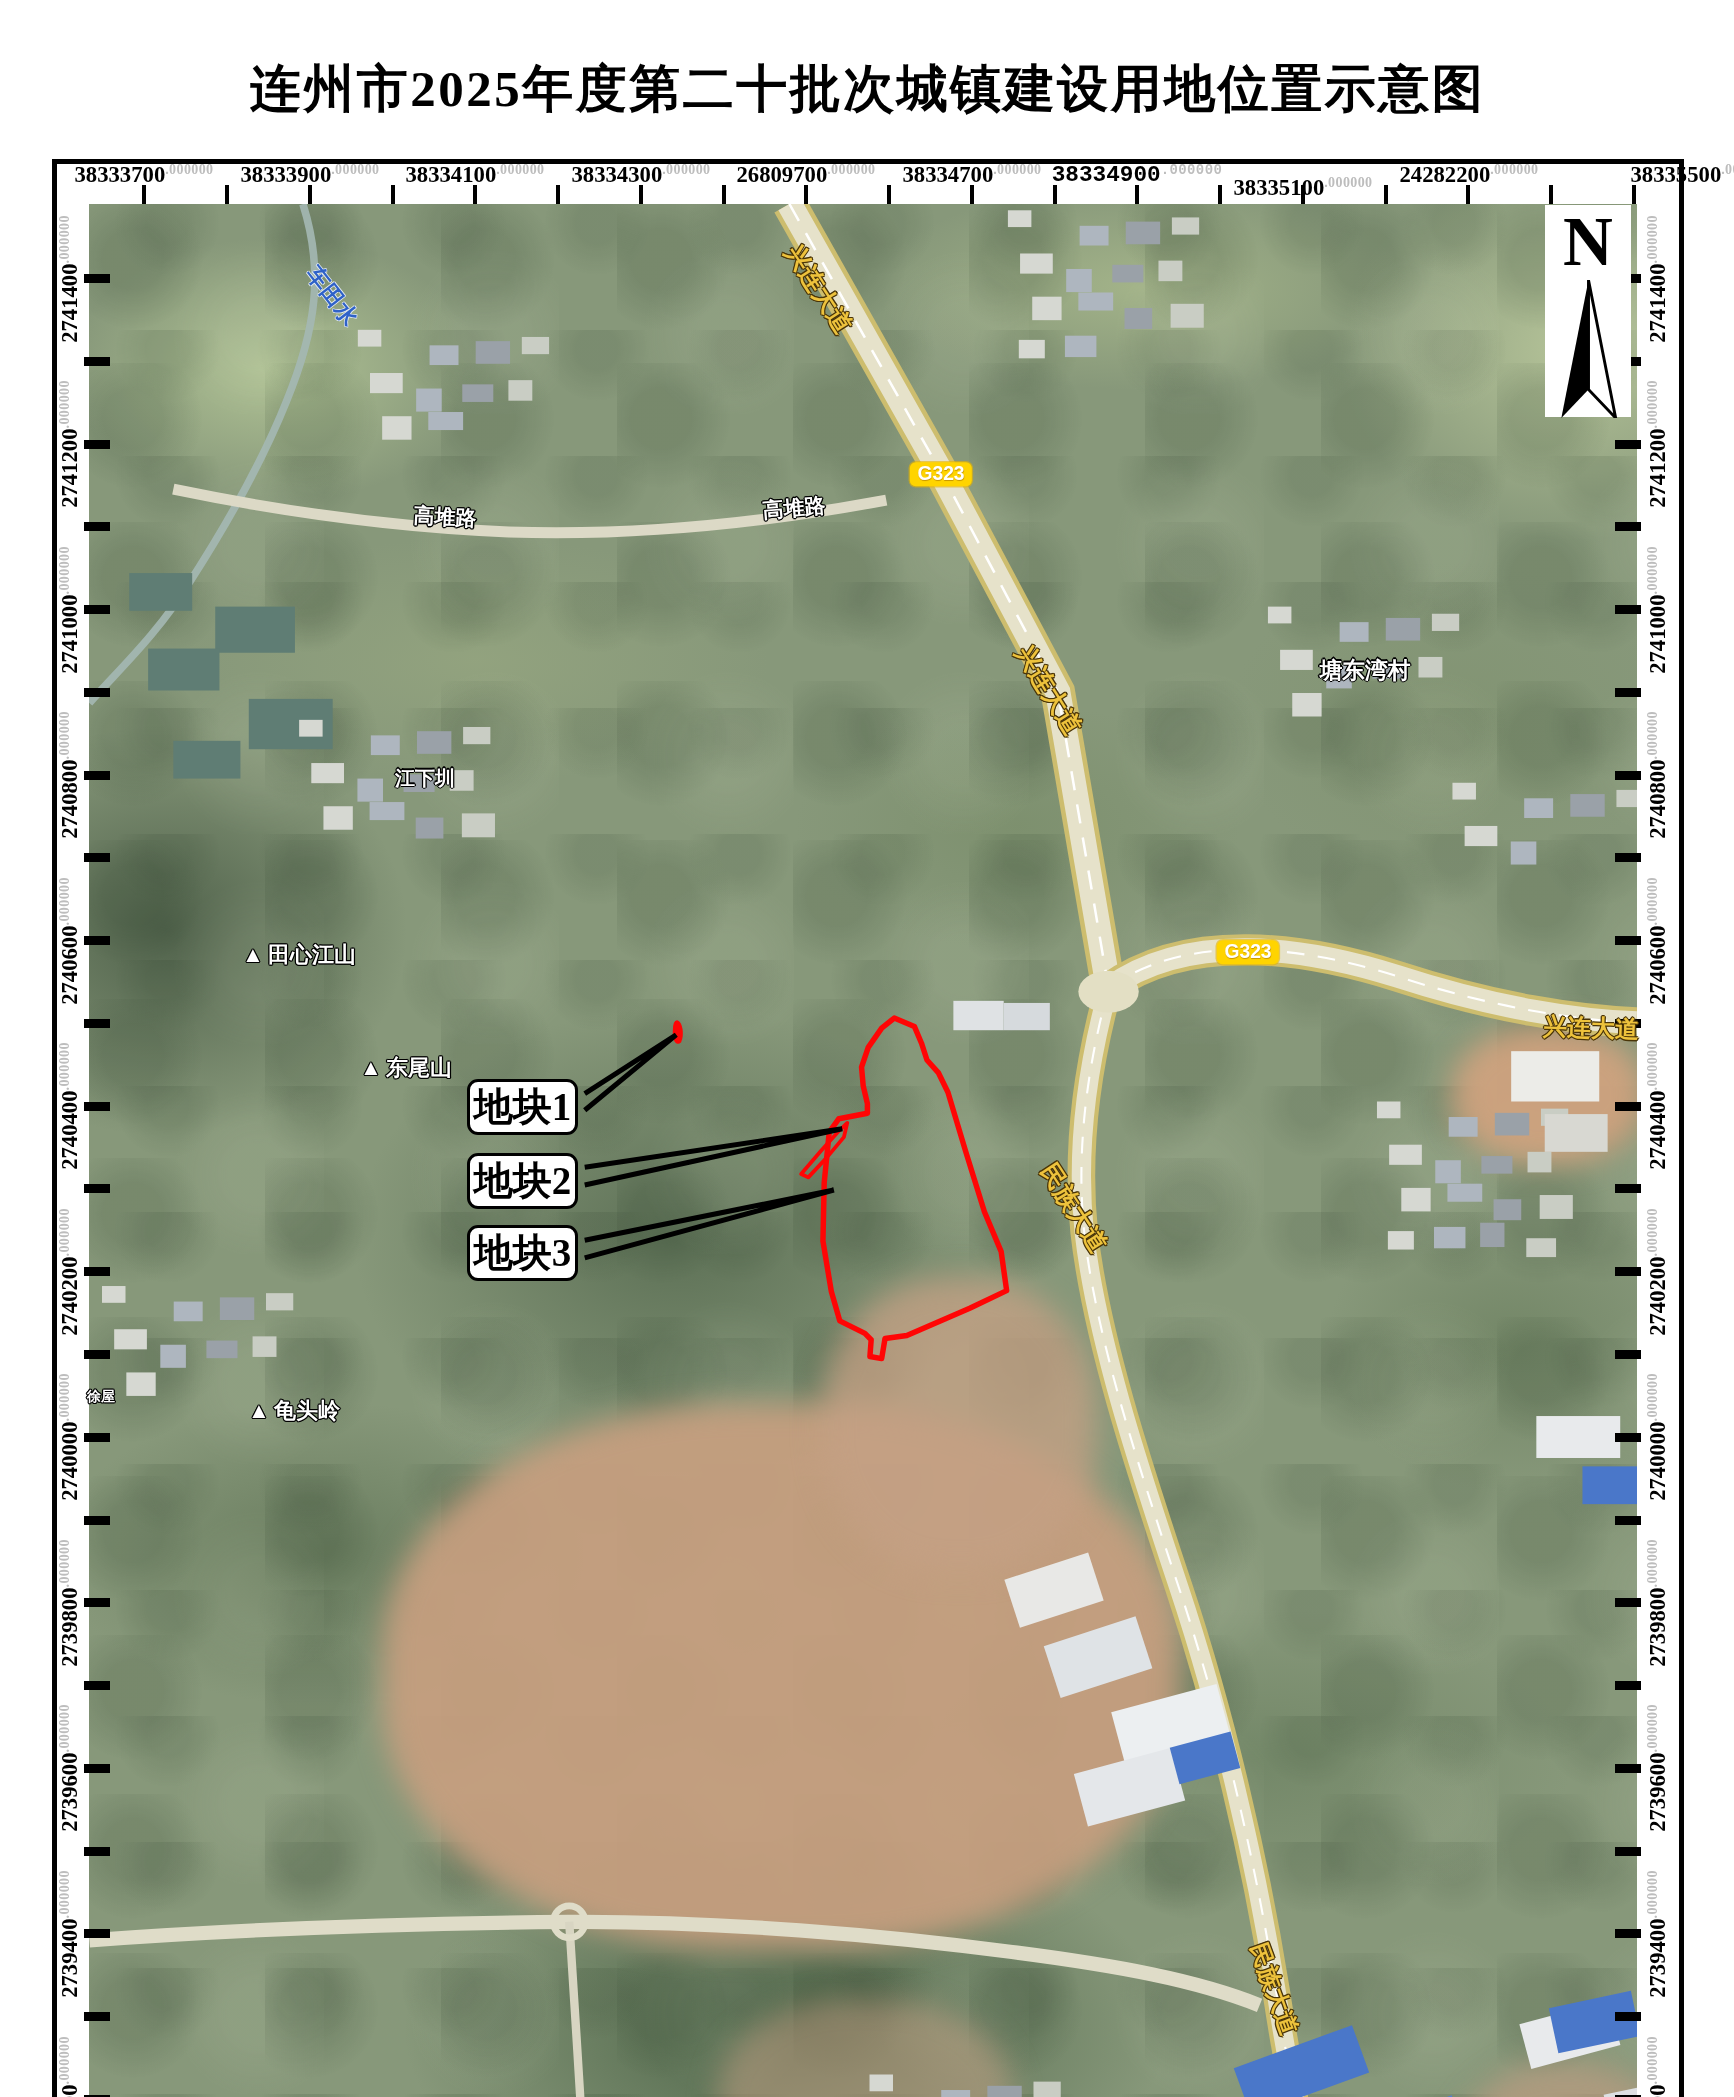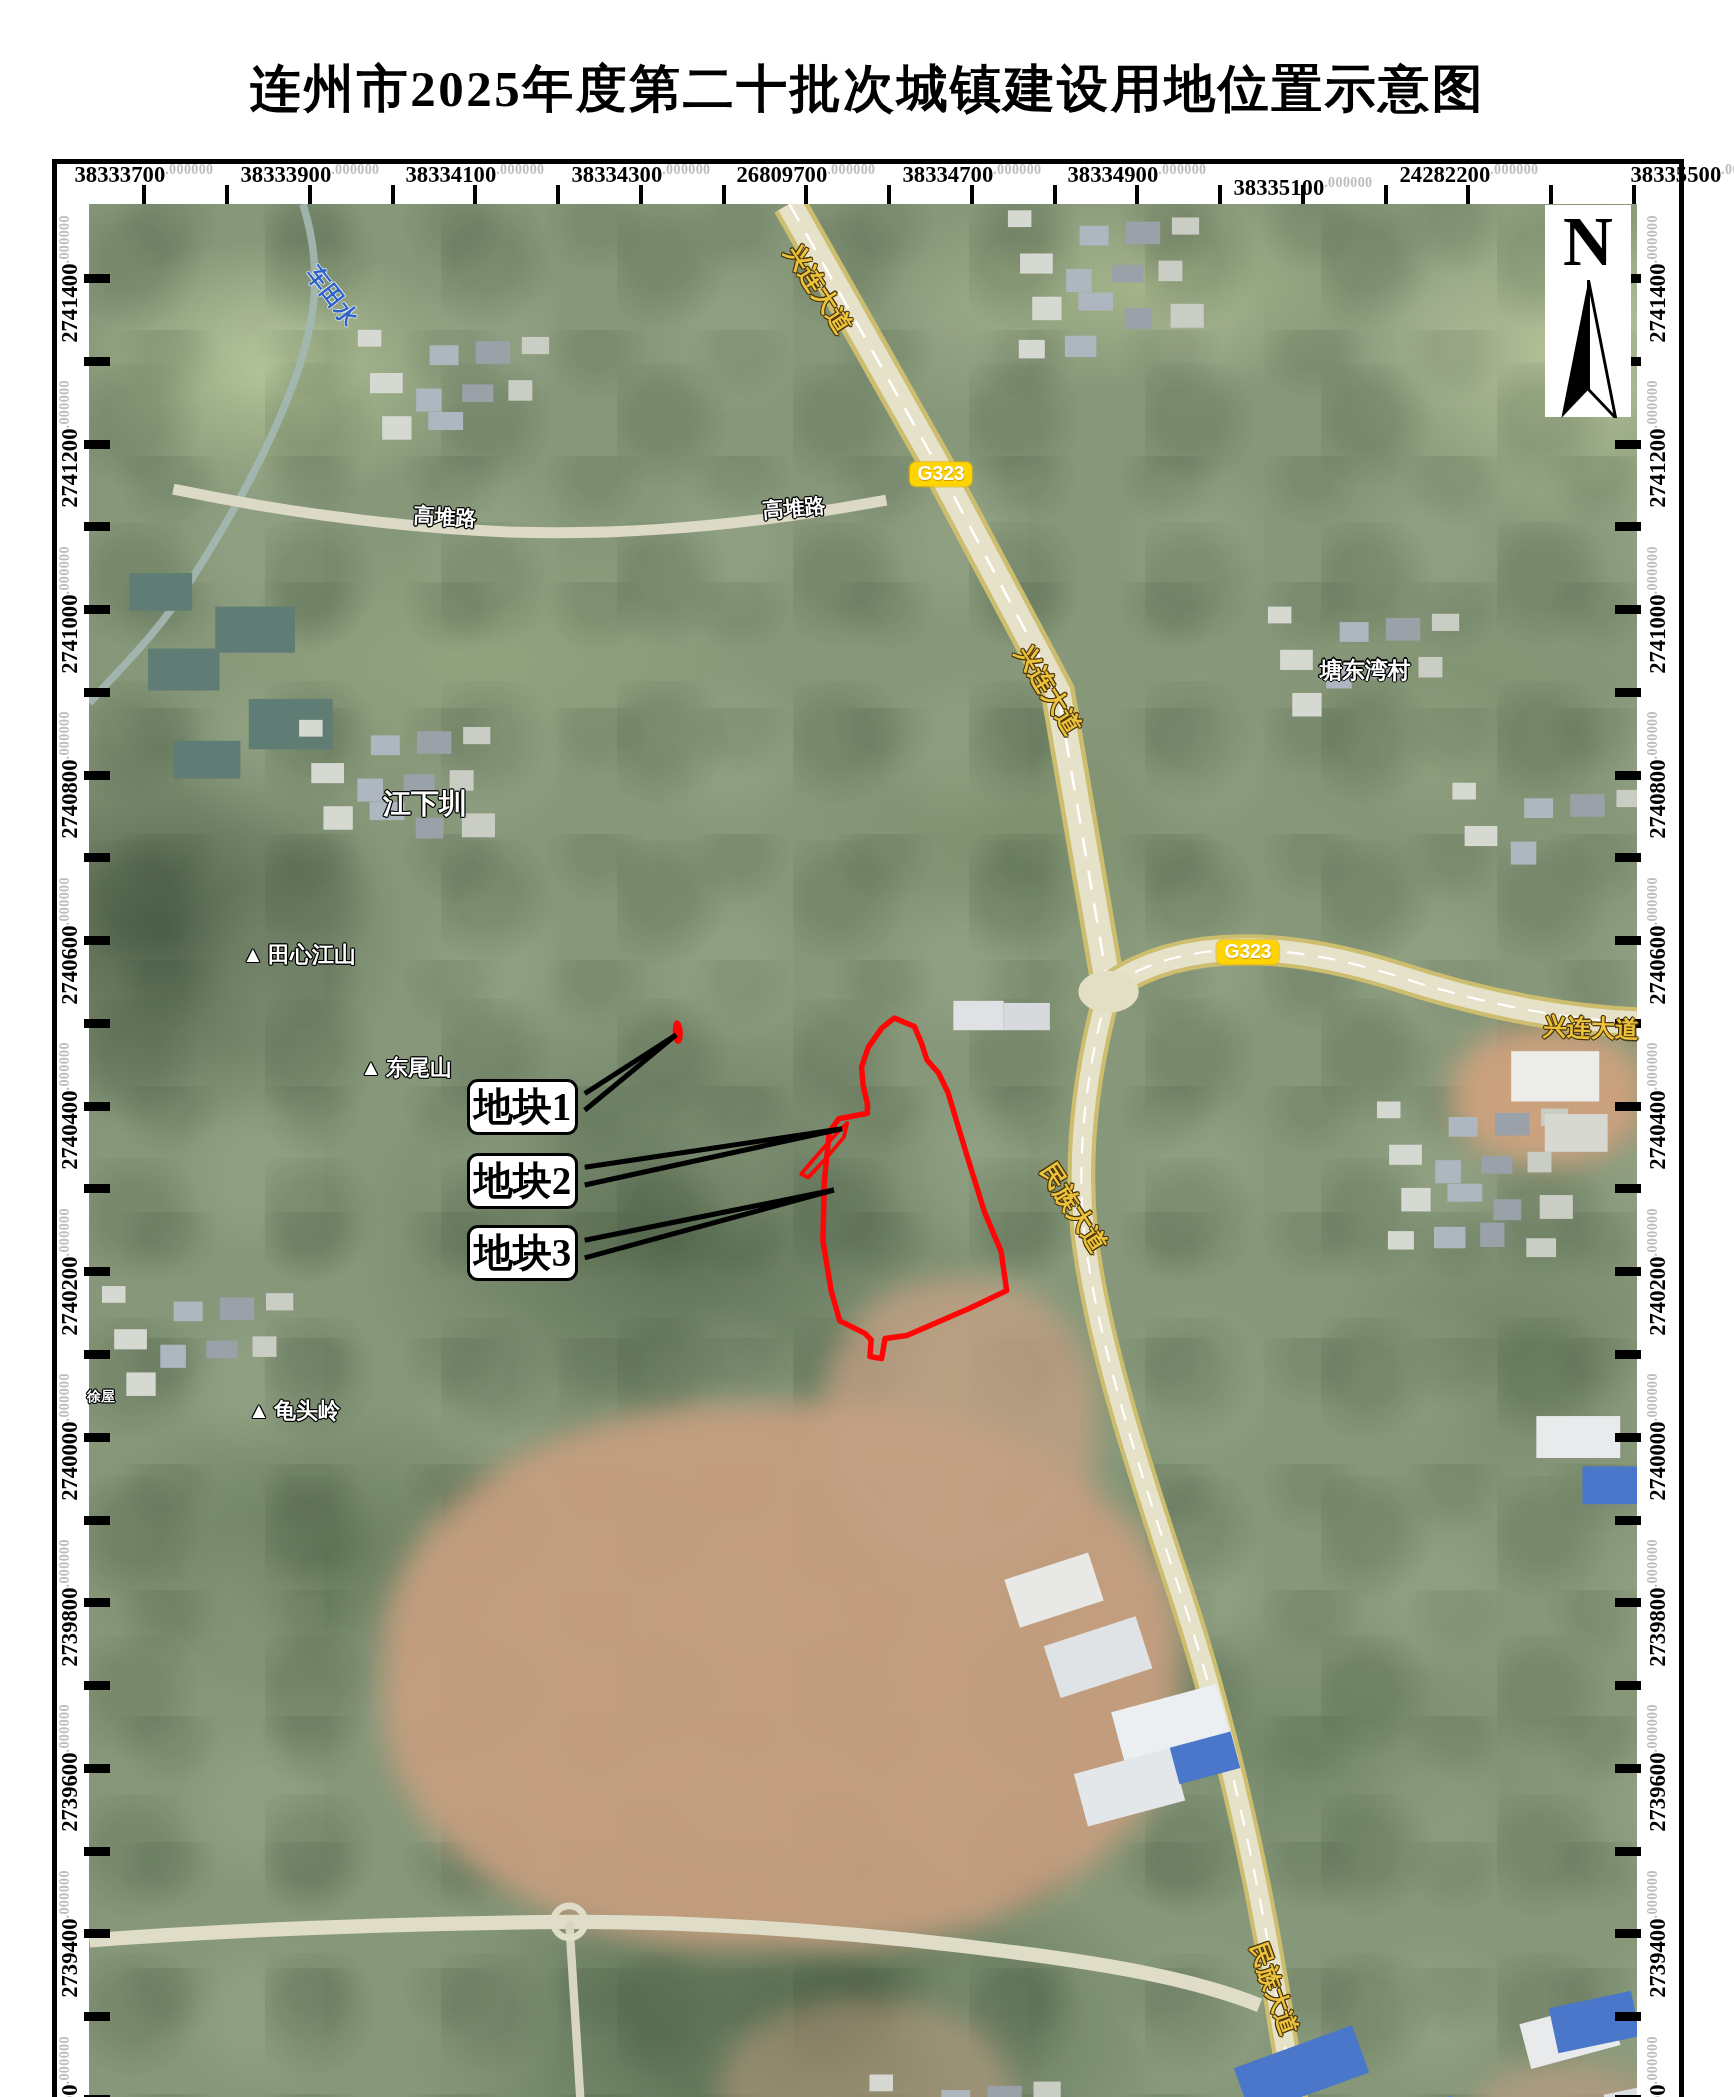--- a/index.html
+++ b/index.html
@@ -235,21 +235,21 @@
 <div class="mlabel olabel" style="left:445px;top:517px;font-size:21px;transform:translate(-50%,-50%) rotate(3deg);">高堆路</div>
 <div class="mlabel olabel" style="left:794px;top:508px;font-size:21px;transform:translate(-50%,-50%) rotate(-5deg);">高堆路</div>
 <div class="mlabel ylabel" style="left:819px;top:289px;font-size:25px;transform:translate(-50%,-50%) rotate(57deg);">兴连大道</div>
 <div class="mlabel ylabel" style="left:1049px;top:690px;font-size:25px;transform:translate(-50%,-50%) rotate(58deg);">兴连大道</div>
 <div class="mlabel ylabel" style="left:1591px;top:1028px;font-size:24px;transform:translate(-50%,-50%) rotate(2deg);">兴连大道</div>
 <div class="mlabel badge" style="left:941px;top:474px;transform:translate(-50%,-50%);">G323</div>
 <div class="mlabel badge" style="left:1248px;top:952px;transform:translate(-50%,-50%);">G323</div>
 <div class="mlabel ylabel" style="left:1074px;top:1208px;font-size:25px;transform:translate(-50%,-50%) rotate(57deg);">民族大道</div>
 <div class="mlabel ylabel" style="left:1274px;top:1989px;font-size:24px;transform:translate(-50%,-50%) rotate(70deg);">民族大道</div>
 <div class="mlabel olabel" style="left:1365px;top:670px;font-size:22.7px;transform:translate(-50%,-50%);">塘东湾村</div>
-<div class="mlabel olabel" style="left:425px;top:804px;font-size:28px;transform:translate(-50%,-50%);">江下圳</div>
+<div class="mlabel olabel" style="left:425px;top:778px;font-size:20px;transform:translate(-50%,-50%);">江下圳</div>
 <div class="mlabel olabel" style="left:299px;top:955px;font-size:22px;transform:translate(-50%,-50%);"><span class="micon">▲</span><span>田心江山</span></div>
 <div class="mlabel olabel" style="left:406px;top:1068px;font-size:22px;transform:translate(-50%,-50%);"><span class="micon">▲</span><span>东尾山</span></div>
 <div class="mlabel olabel" style="left:294px;top:1411px;font-size:22px;transform:translate(-50%,-50%);"><span class="micon">▲</span><span>龟头岭</span></div>
 <div class="mlabel olabel" style="left:101px;top:1397px;font-size:14px;transform:translate(-50%,-50%);">徐屋</div>
 
 <div class="north">
   <span class="n">N</span>
   <svg width="71" height="138" viewBox="0 0 170 330" style="margin-top:2.5px;">
     <polygon points="85,0 20,330 85,262" fill="#000"></polygon>
     <polygon points="85,0 150,330 85,262" fill="#fff" stroke="#000" stroke-width="7"></polygon>
@@ -268,21 +268,21 @@
 <div class="tkv" style="left: 639px; top: 185px; height: 19.3px;"></div>
 <div class="axlab" style="left: 641px; top: 175px; transform: translate(-50%, -50%);"><span>38334300</span><span class="sup">.000000</span></div>
 <div class="tkv" style="left: 722px; top: 185px; height: 19.3px;"></div>
 <div class="tkv" style="left: 804px; top: 185px; height: 19.3px;"></div>
 <div class="axlab" style="left: 806px; top: 175px; transform: translate(-50%, -50%);"><span>26809700</span><span class="sup">.000000</span></div>
 <div class="tkv" style="left: 887px; top: 185px; height: 19.3px;"></div>
 <div class="tkv" style="left: 970px; top: 185px; height: 19.3px;"></div>
 <div class="axlab" style="left: 972px; top: 175px; transform: translate(-50%, -50%);"><span>38334700</span><span class="sup">.000000</span></div>
 <div class="tkv" style="left: 1053px; top: 185px; height: 19.3px;"></div>
 <div class="tkv" style="left: 1135px; top: 185px; height: 19.3px;"></div>
-<div class="axlab" style="left: 1137px; top: 175px; transform: translate(-50%, -50%);"><span>38334900</span><span class="sup">.000000</span></div>
+<div class="axlab" style="left: 1137px; top: 175px; transform: translate(-50%, -50%); font-family: Liberation Mono, monospace;"><span>38334900</span><span class="sup">.000000</span></div>
 <div class="tkv" style="left: 1218px; top: 185px; height: 19.3px;"></div>
 <div class="tkv" style="left: 1301px; top: 185px; height: 19.3px;"></div>
 <div class="axlab" style="left: 1303px; top: 188px; transform: translate(-50%, -50%);"><span>38335100</span><span class="sup">.000000</span></div>
 <div class="tkv" style="left: 1384px; top: 185px; height: 19.3px;"></div>
 <div class="tkv" style="left: 1466px; top: 185px; height: 19.3px;"></div>
 <div class="axlab" style="left: 1469px; top: 175px; transform: translate(-50%, -50%);"><span>24282200</span><span class="sup">.000000</span></div>
 <div class="tkv" style="left: 1549px; top: 185px; height: 19.3px;"></div>
 <div class="tkv" style="left: 1632px; top: 185px; height: 19.3px;"></div>
 <div class="axlab" style="left: 1700px; top: 175px; transform: translate(-50%, -50%);"><span>38335500</span><span class="sup">.000000</span></div>
 <div class="tkh" style="left: 84px; top: 274px; width: 26px;"></div>

